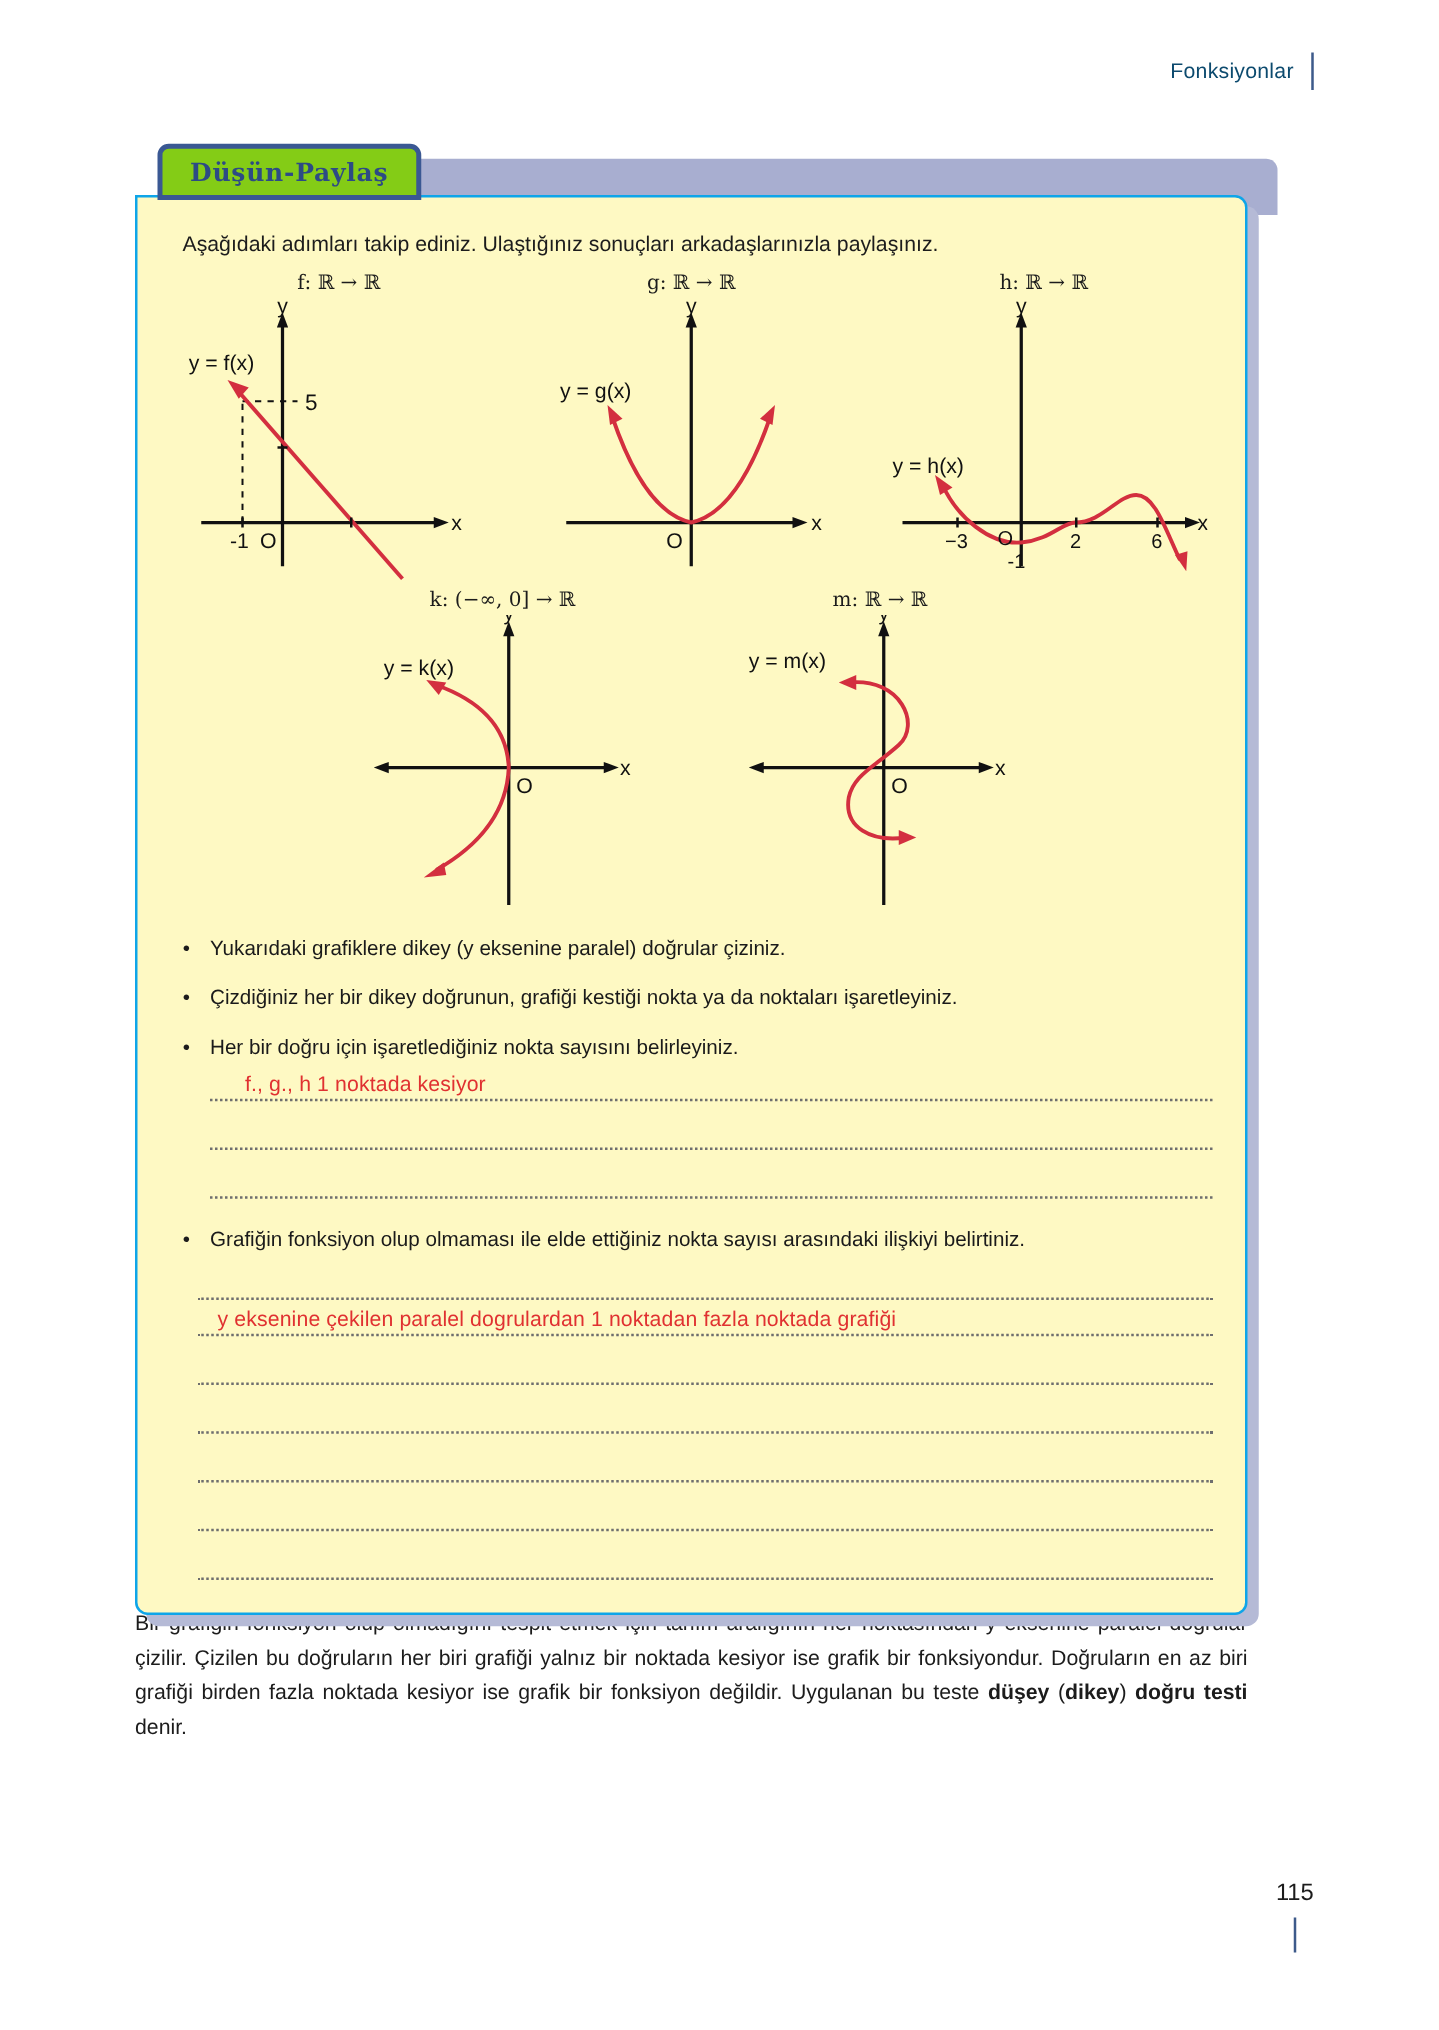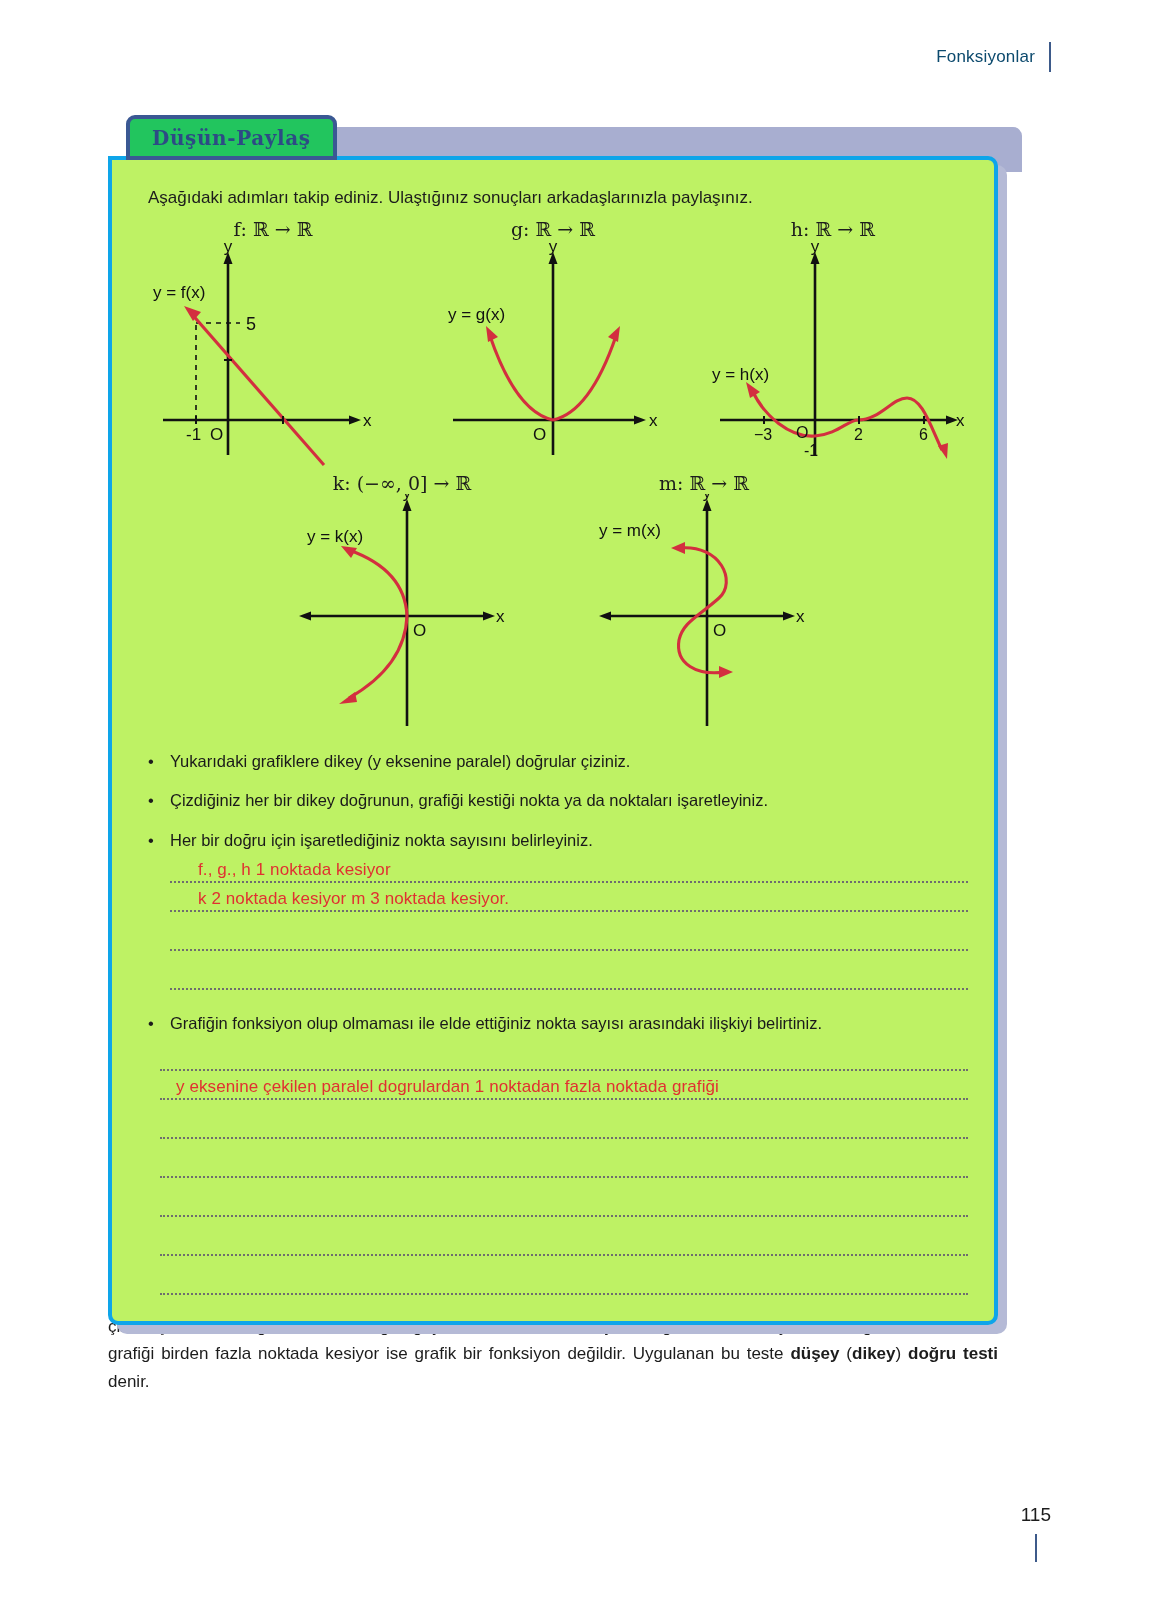--- a/index.html
+++ b/index.html
@@ -40,21 +40,21 @@
   .activity-wrap {
     position: absolute;
     left: 108px;
     top: 115px;
     width: 890px;
   }
   .activity-tab {
     position: relative;
     z-index: 3;
     display: inline-block;
-    background: #22c55e;
+    background: #84cc16;
     border: 4px solid #3a5893;
     border-radius: 9px 9px 0 0;
     padding: 7px 22px 6px 22px;
     margin-left: 18px;
   }
   .activity-tab-label {
     font-family: "DejaVu Serif", serif;
     font-weight: bold;
     font-size: 20px;
     color: #2d4b85;
@@ -67,22 +67,22 @@
     width: 100%;
     height: 100%;
     background: #a8aed0;
     border-radius: 9px 9px 0 0;
     z-index: 1;
   }
   .activity-body {
     position: relative;
     z-index: 2;
     margin-top: -4px;
-    background: #bef264;
-    border: 4px solid #0ea5e9;
+    background: #fef9c3;
+    border: 2px solid #0ea5e9;
     border-radius: 0 10px 10px 10px;
     box-shadow: 9px 9px 0 0 #b5bad6;
     padding: 24px 26px 26px 26px;
     min-height: 1090px;
     box-sizing: border-box;
   }
   .intro-line {
     font-size: 17px;
     color: #1c1c1c;
     margin: 4px 0 10px 10px;
@@ -98,21 +98,21 @@
     justify-content: center;
     gap: 32px;
     margin-top: 2px;
   }
   .graph-cell {
     width: 270px;
     position: relative;
   }
   .graph-caption {
     text-align: center;
-    font-size: 19px;
+    font-size: 16px;
     font-family: "DejaVu Serif", serif;
     color: #1c1c1c;
     height: 22px;
   }
   .graph-svg {
     display: block;
     margin: 0 auto;
   }
 
   
@@ -335,23 +335,20 @@
 
       <div class="bullet-item" style="margin-bottom:2px;">
         <span class="bullet-dot">•</span>
         <span class="bullet-text">Her bir doğru için işaretlediğiniz nokta sayısını belirleyiniz.</span>
       </div>
 
       <div class="answer-block">
         <div class="ans-line">
           <span class="ans-text">f., g., h 1 noktada kesiyor</span>
         </div>
-        <div class="ans-line">
-          <span class="ans-text">k 2 noktada kesiyor m 3 noktada kesiyor.</span>
-        </div>
         <div class="spacer-10"></div>
         <div class="ans-line"></div>
         <div class="spacer-10"></div>
         <div class="ans-line"></div>
       </div>
 
       <div class="bullet-item" style="margin-top:22px;margin-bottom:6px;">
         <span class="bullet-dot">•</span>
         <span class="bullet-text">Grafiğin fonksiyon olup olmaması ile elde ettiğiniz nokta sayısı arasındaki ilişkiyi belirtiniz.</span>
       </div>

